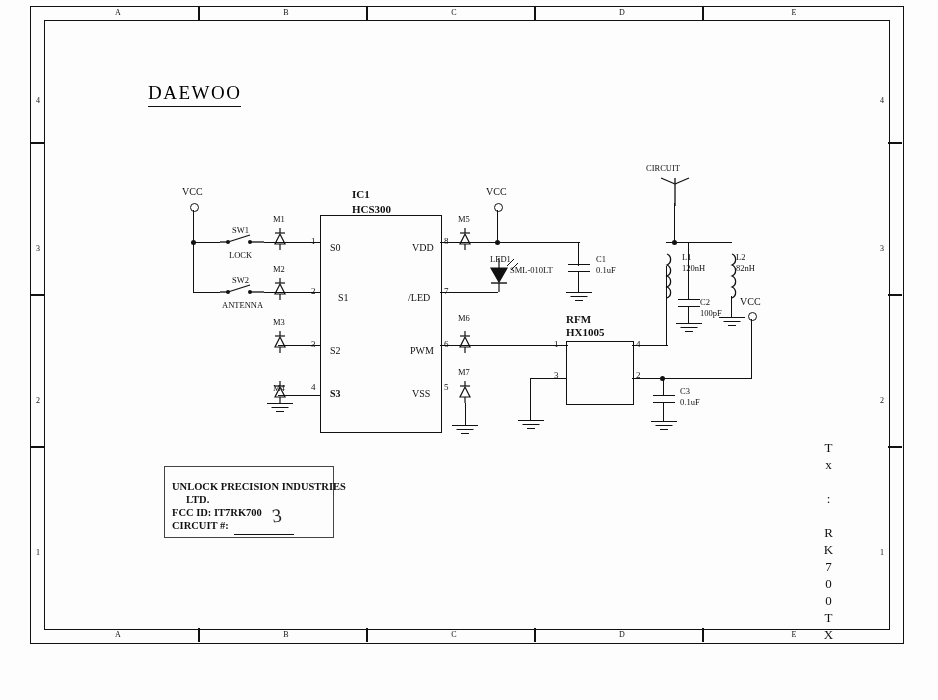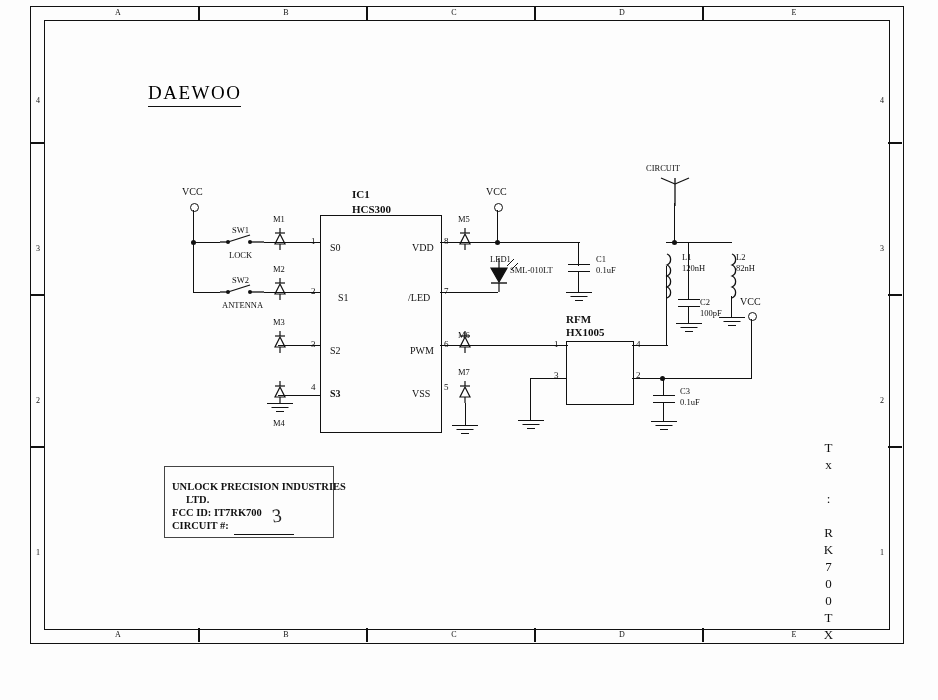--- a/index.html
+++ b/index.html
@@ -286,37 +286,37 @@
     <line x1="10" y1="0" x2="10" y2="5" stroke="#111" stroke-width="1.2"></line>
   </svg>
   <div class="lbl small" style="left:273px;top:317px;">M3</div>
 
   <svg width="22" height="26" style="left:270px;top:381px;">
     <polygon points="5,16 15,16 10,6" fill="none" stroke="#111" stroke-width="1.2"></polygon>
     <line x1="5" y1="5" x2="15" y2="5" stroke="#111" stroke-width="1.2"></line>
     <line x1="10" y1="16" x2="10" y2="22" stroke="#111" stroke-width="1.2"></line>
     <line x1="10" y1="0" x2="10" y2="5" stroke="#111" stroke-width="1.2"></line>
   </svg>
-  <div class="lbl small" style="left:273px;top:383px;margin-top:35px;">M4</div>
+  <div class="lbl small" style="left:273px;top:383px;">M4</div>
 
   <svg width="22" height="26" style="left:455px;top:228px;">
     <polygon points="5,16 15,16 10,6" fill="none" stroke="#111" stroke-width="1.2"></polygon>
     <line x1="5" y1="5" x2="15" y2="5" stroke="#111" stroke-width="1.2"></line>
     <line x1="10" y1="16" x2="10" y2="22" stroke="#111" stroke-width="1.2"></line>
     <line x1="10" y1="0" x2="10" y2="5" stroke="#111" stroke-width="1.2"></line>
   </svg>
   <div class="lbl small" style="left:458px;top:214px;">M5</div>
 
   <svg width="22" height="26" style="left:455px;top:331px;">
     <polygon points="5,16 15,16 10,6" fill="none" stroke="#111" stroke-width="1.2"></polygon>
     <line x1="5" y1="5" x2="15" y2="5" stroke="#111" stroke-width="1.2"></line>
     <line x1="10" y1="16" x2="10" y2="22" stroke="#111" stroke-width="1.2"></line>
     <line x1="10" y1="0" x2="10" y2="5" stroke="#111" stroke-width="1.2"></line>
   </svg>
-  <div class="lbl small" style="left:458px;top:330px;">M6</div>
+  <div class="lbl small" style="left:458px;top:313px;">M6</div>
 
   <svg width="22" height="26" style="left:455px;top:381px;">
     <polygon points="5,16 15,16 10,6" fill="none" stroke="#111" stroke-width="1.2"></polygon>
     <line x1="5" y1="5" x2="15" y2="5" stroke="#111" stroke-width="1.2"></line>
     <line x1="10" y1="16" x2="10" y2="22" stroke="#111" stroke-width="1.2"></line>
     <line x1="10" y1="0" x2="10" y2="5" stroke="#111" stroke-width="1.2"></line>
   </svg>
   <div class="lbl small" style="left:458px;top:367px;">M7</div>
 
   <div class="gnd" style="left:267px;top:403px;">

